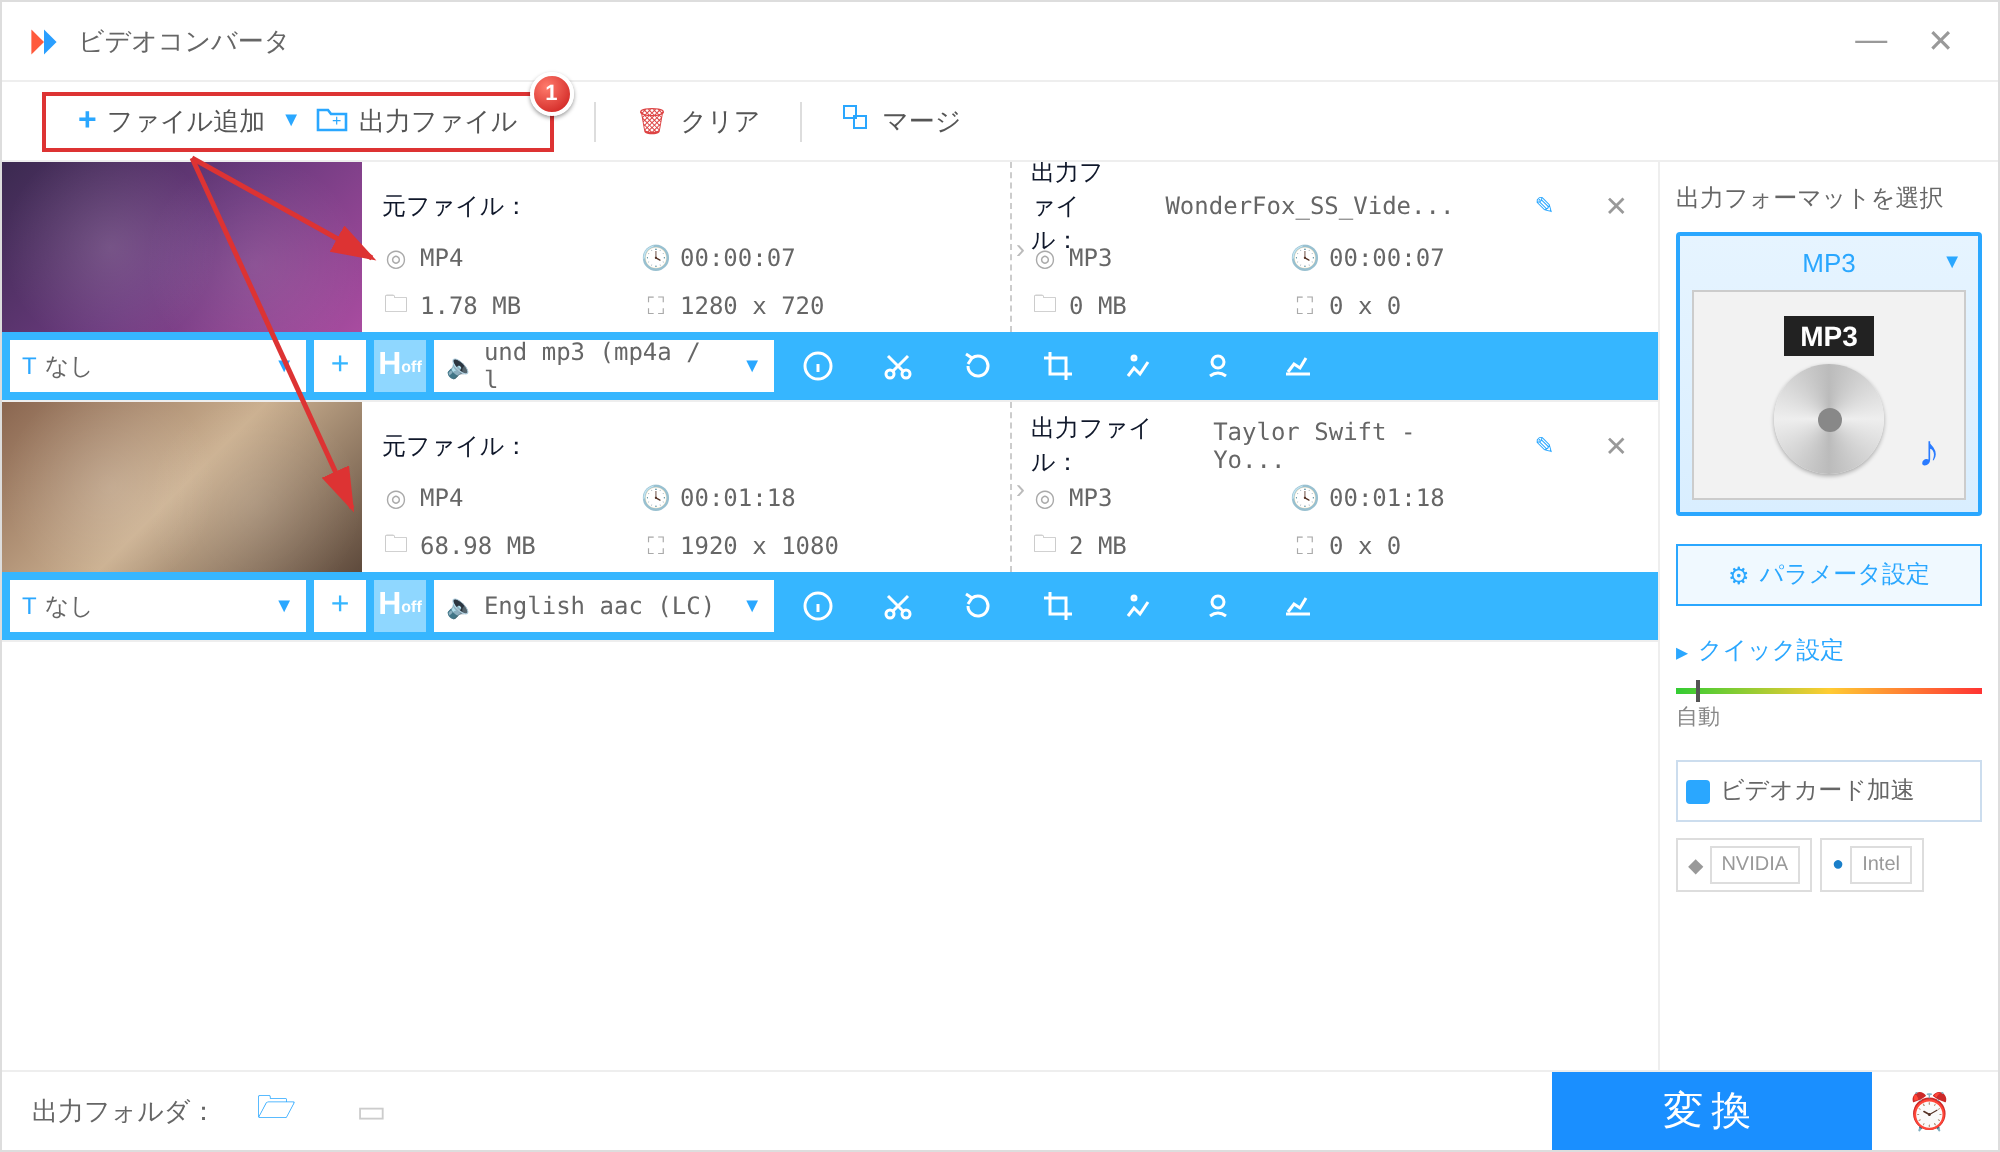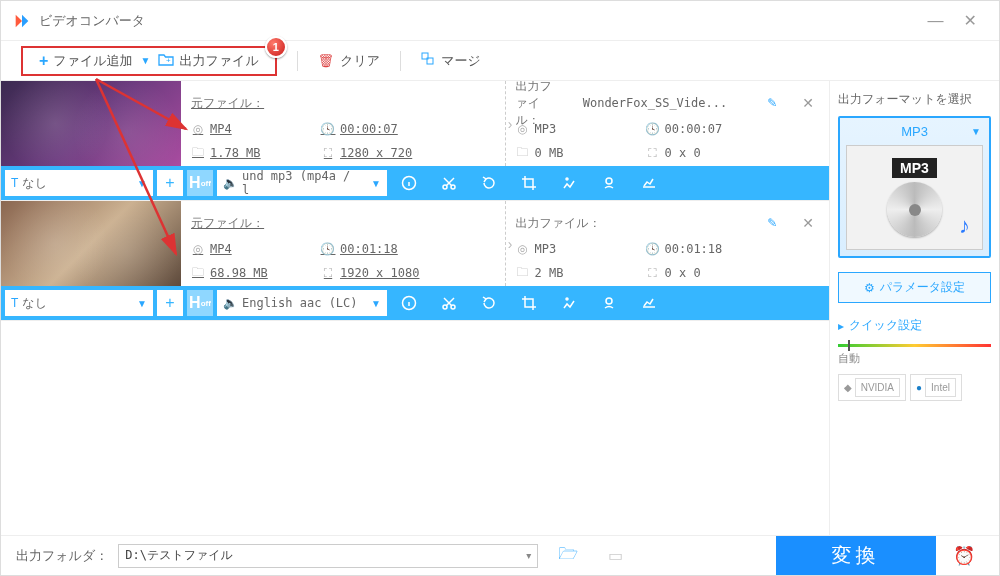--- a/index.html
+++ b/index.html
@@ -22,25 +22,25 @@
 .merge-ico { color:#2aa7ff; }
 .main { display:flex; height:455px; }
 .list { flex:1; overflow:hidden; }
 .side { width:170px; border-left:1px solid #eee; padding:10px 8px; font-size:12px; }
 .item { border-bottom:1px solid #eee; }
 .item-top { display:flex; height:85px; }
 .thumb { width:180px; height:85px; background:linear-gradient(135deg,#3b2a50,#6b3a7e,#a94ca0); position:relative; }
 .thumb.t2 { background:linear-gradient(135deg,#8a6650,#cbb090,#5e4a3c); }
 .thumb::after { content:""; position:absolute; inset:0; background:radial-gradient(circle at 30% 50%,rgba(255,255,255,.15),transparent 40%),radial-gradient(circle at 70% 60%,rgba(255,255,255,.1),transparent 40%); }
 .info-l,.info-r { flex:1; padding:8px 10px; font-size:12px; color:#666; }
-.info-l { border-right:1px dashed #ccc; position:relative;text-decoration:underline;}
+.info-l { border-right:1px dashed #ccc; position:relative;}
 .arrow-mid { position:absolute; right:-8px; top:50%; transform:translateY(-50%); color:#bbb; font-size:14px; }
 .info-row { display:flex; align-items:center; height:24px; gap:20px; }
 .info-row.hdr { height:28px; }
-.src-lbl { color:#737373; }
+.src-lbl { color:#0f172a; }
 .clip { display:flex; align-items:center; gap:5px; min-width:110px; }
 .ico { width:14px; height:14px; color:#aaa; display:inline-flex; align-items:center; justify-content:center; font-size:12px; flex-shrink:0; }
 .edit { color:#2aa7ff; font-size:12px; cursor:pointer; }
 .close { color:#999; cursor:pointer; padding:0 5px; font-size:14px; }
 .item-bar { height:34px; background:#36b6ff; display:flex; align-items:center; padding:0 4px; gap:4px; color:#fff; }
 .sub-sel { background:#fff; color:#666; height:26px; display:flex; align-items:center; padding:0 6px; gap:4px; font-size:12px; width:148px; }
 .sq-btn { width:26px; height:26px; background:#fff; color:#36b6ff; display:flex; align-items:center; justify-content:center; font-size:16px; cursor:pointer; }
 .sq-btn.h { background:#8fd7ff; color:#fff; font-weight:bold; }
 .aud-sel { background:#fff; color:#666; height:26px; display:flex; align-items:center; padding:0 6px; gap:4px; font-size:12px; width:170px; }
 .bar-ico { width:36px; display:flex; align-items:center; justify-content:center; font-size:16px; cursor:pointer; }
@@ -279,20 +279,21 @@
             <span class="clip">
                 <span class="ico">⛶</span>
                 <span style="font-family:monospace">1920 x 1080</span>
               </span>
           </div>
           <span class="arrow-mid">›</span>
         </div>
         <div class="info-r">
           <div class="info-row hdr">
               <span class="src-lbl">出力ファイル：</span>
+              <span style="font-family:monospace">Taylor Swift - Yo...</span>
               <span style="flex:1"></span>
               <span class="edit">✎</span>
               <span class="close">✕</span>
             </div>
           <div class="info-row">
             <span class="clip">
                 <span class="ico">◎</span>
                 <span style="font-family:monospace">MP3</span>
               </span>
             <span class="clip">
@@ -391,30 +392,30 @@
     <div class="param-btn">
         <span>⚙</span>
         <span>パラメータ設定</span>
       </div>
     <div class="quick">
         <span style="color:#2aa7ff">▸</span>
         <span>クイック設定</span>
       </div>
     <div class="slider"></div>
     <div class="slider-lbl">自動</div>
+    <div class="gpu-row">
+        <span class="gpu-chip"></span>
+        <span>ビデオカード加速</span>
+      </div>
     <div class="vendor">
       <span>◆<span>NVIDIA</span></span>
       <span class="intel">●<span>Intel</span></span>
     </div>
   </div>
 </div>
 
 <div class="bottom">
   <span class="out-lbl">出力フォルダ：</span>
-  <div class="out-path">
-      <span style="font-family:monospace">D:\テストファイル</span>
-      <span style="color:#888;font-size:10px">▾</span>
-    </div>
   <span class="out-ico">🗁</span>
   <span class="out-ico dim">▭</span>
   <div class="convert">変換</div>
   <span class="clock">⏰</span>
 </div>
 
 </body></html>

